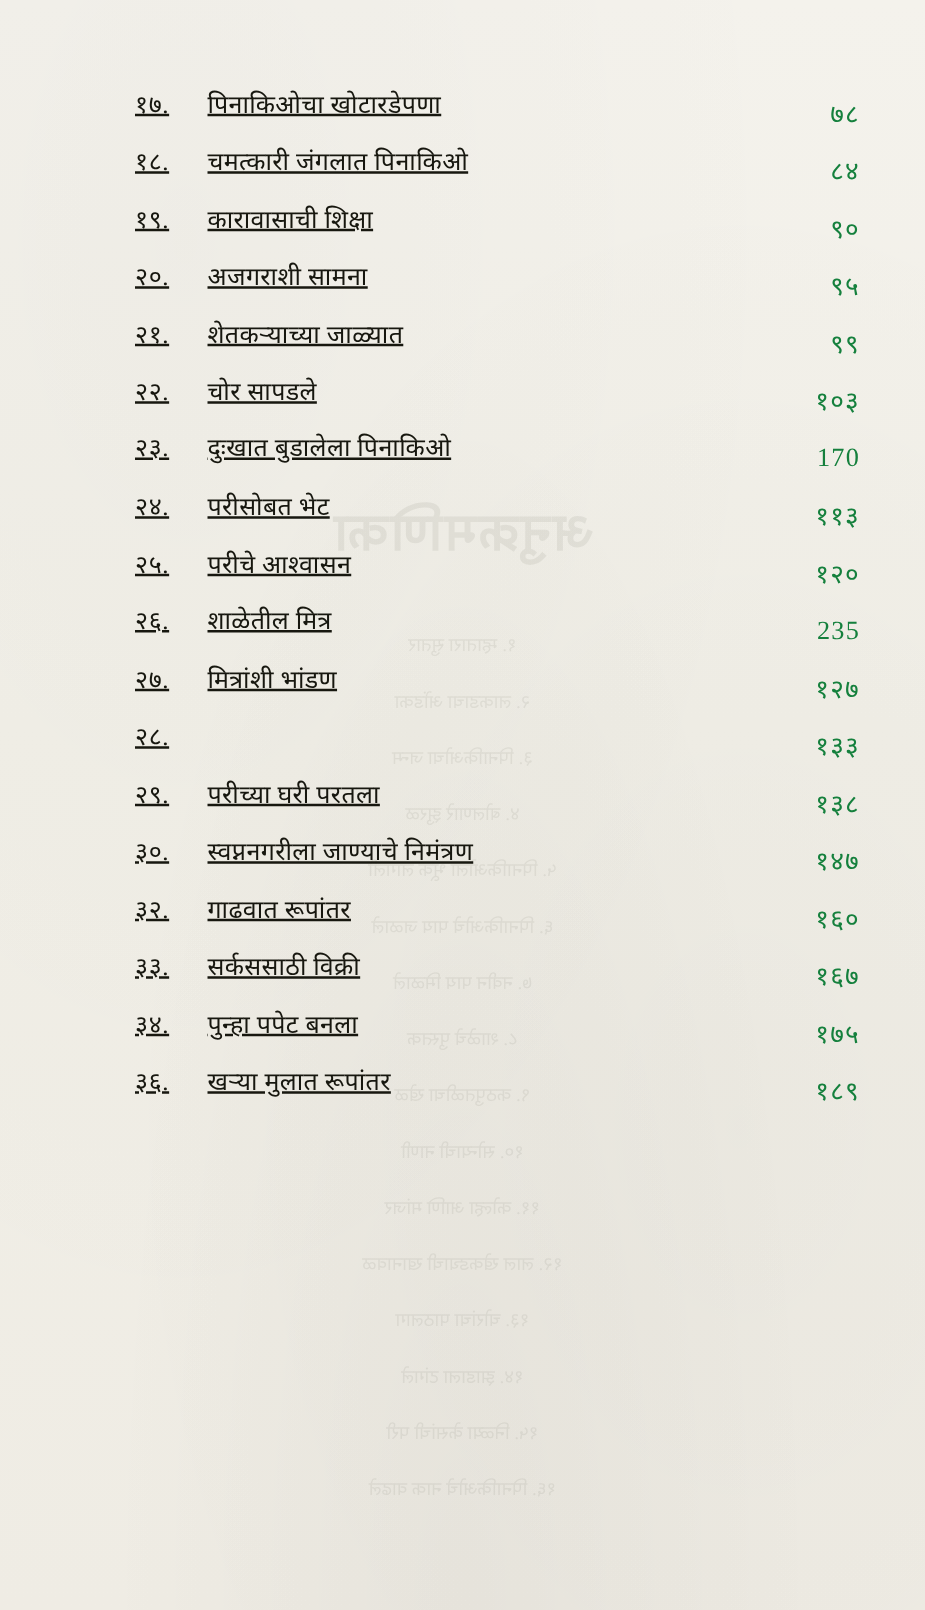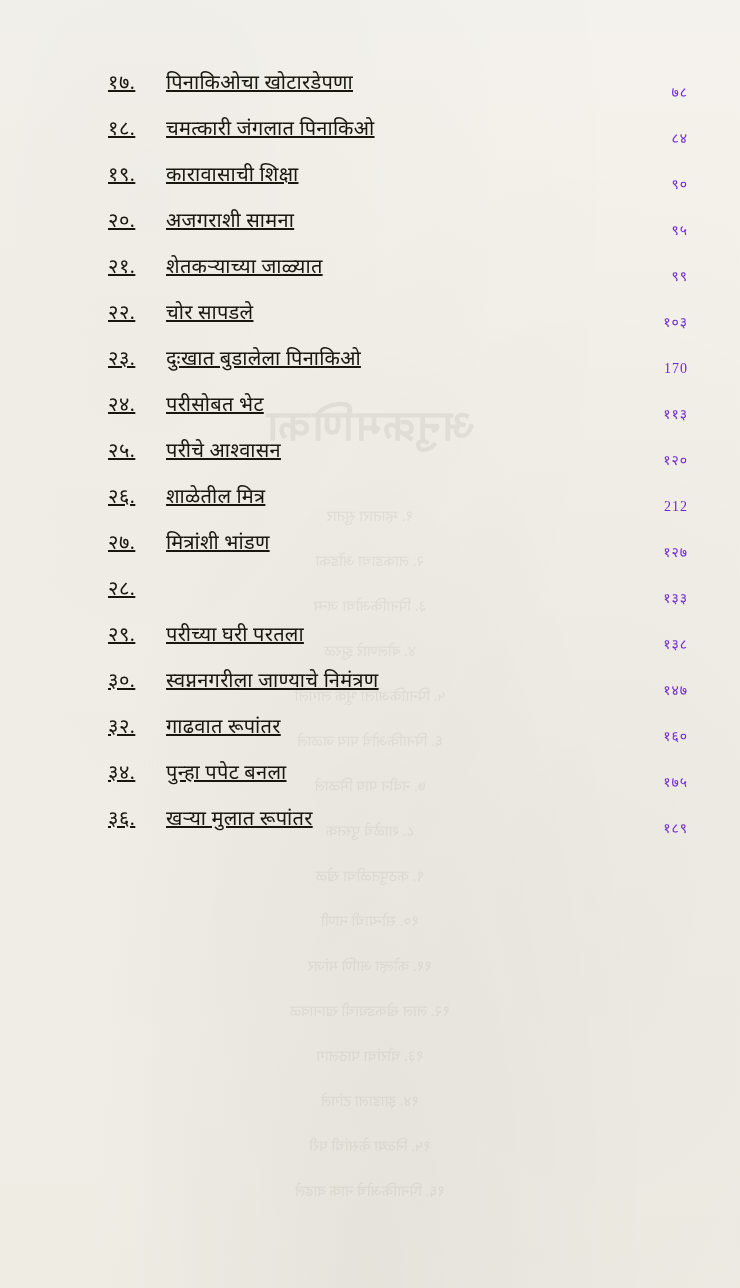--- a/index.html
+++ b/index.html
@@ -86,22 +86,22 @@
   .toc-num {
     min-width: 58px;
     letter-spacing: 0.5px;
   }
 
   .toc-title {
     letter-spacing: 0.3px;
   }
 
   .toc-page {
-    color: #6d28d9;
-    font-size: 14px;
+    color: #15803d;
+    font-size: 21px;
     letter-spacing: 1px;
     padding-right: 6px;
     transform: translateY(8px);
   }
 </style>
 </head>
 <body>
 
 <div class="paper-texture"></div>
 
@@ -198,21 +198,21 @@
         <span class="toc-title">परीचे आश्वासन</span>
       </div>
       <div class="toc-page">१२०</div>
     </div>
 
     <div class="toc-row">
       <div class="toc-left">
         <span class="toc-num">२६.</span>
         <span class="toc-title">शाळेतील मित्र</span>
       </div>
-      <div class="toc-page">212</div>
+      <div class="toc-page">235</div>
     </div>
 
     <div class="toc-row">
       <div class="toc-left">
         <span class="toc-num">२७.</span>
         <span class="toc-title">मित्रांशी भांडण</span>
       </div>
       <div class="toc-page">१२७</div>
     </div>
 
@@ -241,20 +241,27 @@
 
 
     <div class="toc-row">
       <div class="toc-left">
         <span class="toc-num">३२.</span>
         <span class="toc-title">गाढवात रूपांतर</span>
       </div>
       <div class="toc-page">१६०</div>
     </div>
 
+    <div class="toc-row">
+      <div class="toc-left">
+        <span class="toc-num">३३.</span>
+        <span class="toc-title">सर्कससाठी विक्री</span>
+      </div>
+      <div class="toc-page">१६७</div>
+    </div>
 
     <div class="toc-row">
       <div class="toc-left">
         <span class="toc-num">३४.</span>
         <span class="toc-title">पुन्हा पपेट बनला</span>
       </div>
       <div class="toc-page">१७५</div>
     </div>
 
 

